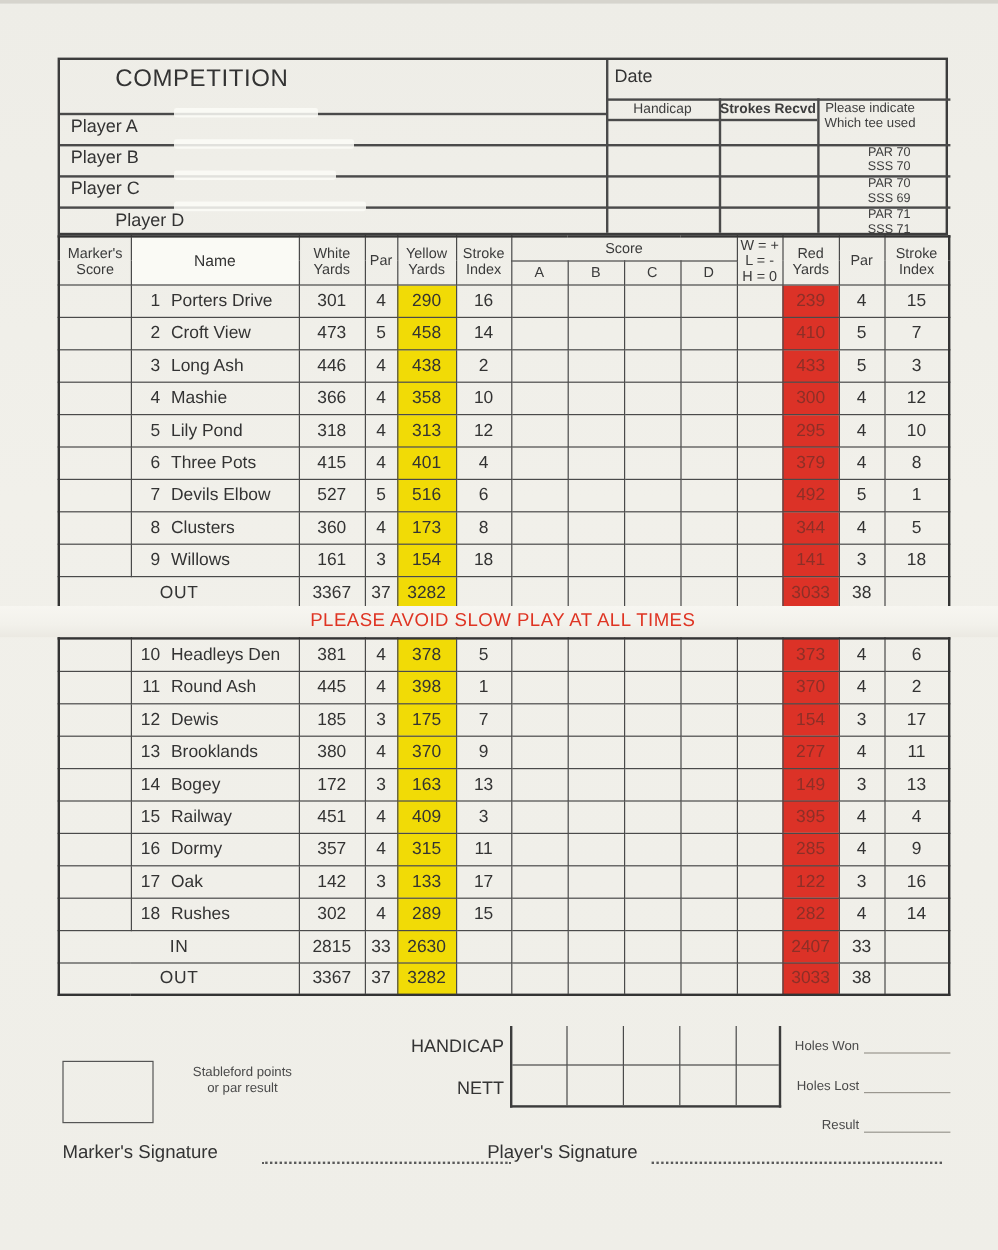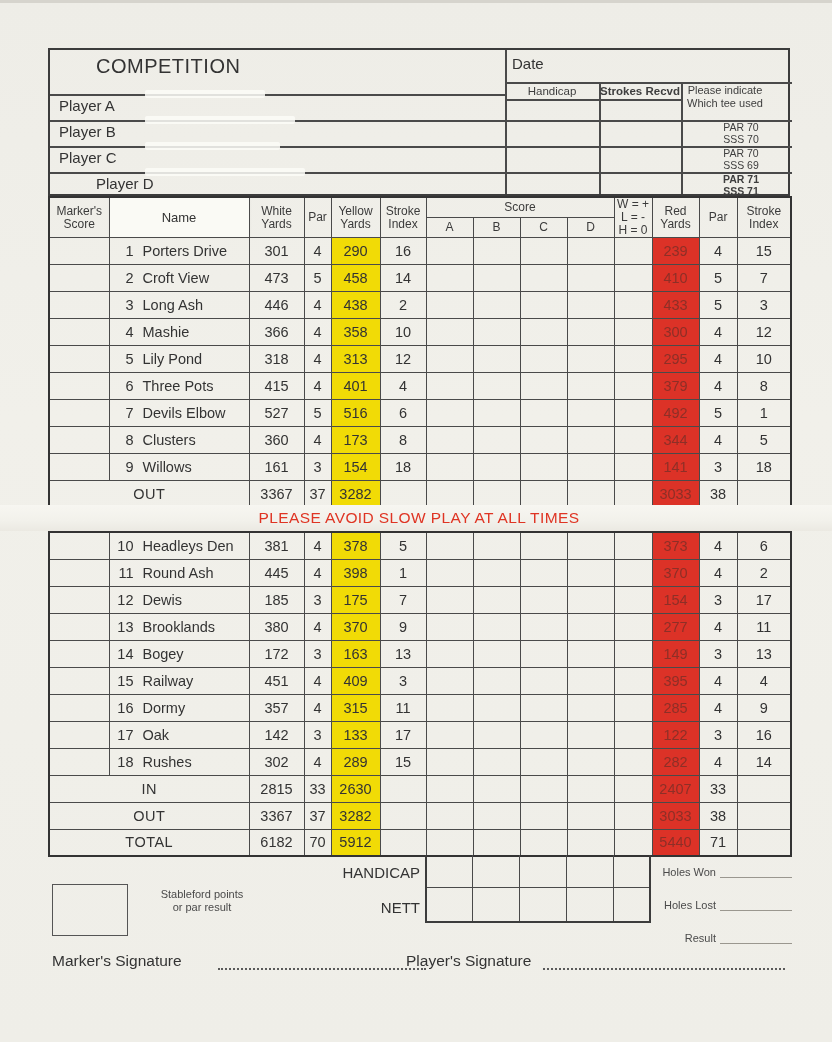--- a/index.html
+++ b/index.html
@@ -91,21 +91,21 @@
 Which tee used</div>
     <div id="player-rows">
         <div class="player-label" style="top: 47px;">Player A</div>
         <div class="player-label" style="top: 73px;">Player B</div>
         <div class="teeval" style="top: 72px; white-space: pre-line;">PAR 70
 SSS 70</div>
         <div class="player-label" style="top: 99px;">Player C</div>
         <div class="teeval" style="top: 98px; white-space: pre-line;">PAR 70
 SSS 69</div>
         <div class="player-label" style="top: 125px; margin-left: 37px;">Player D</div>
-        <div class="teeval" style="top: 124px; white-space: pre-line; font-weight: bold;">PAR 71
+        <div class="teeval" style="top: 124px; white-space: pre-line;">PAR 71
 SSS 71</div>
       </div>
 
     <div class="smudge" style="left:95px;top:40px;width:120px;height:8px;"></div>
     <div class="smudge" style="left:95px;top:66px;width:150px;height:8px;"></div>
     <div class="smudge" style="left:95px;top:92px;width:135px;height:8px;"></div>
     <div class="smudge" style="left:95px;top:118px;width:160px;height:8px;"></div>
   </div>
 
   <table class="card" id="table-front">
@@ -505,35 +505,20 @@
           <td class="c-score"></td>
           <td class="c-score"></td>
           <td class="c-score"></td>
           <td class="c-score"></td>
           <td class="c-score"></td>
           <td class="c-score"></td>
           <td class="c-num r">3033</td>
           <td class="c-num">38</td>
           <td class="c-score"></td>
         </tr>
-        <tr class="total-row">
-          <td class="c-label" colspan="2">TOTAL</td>
-          <td class="c-num">6182</td>
-          <td class="c-num">70</td>
-          <td class="c-num y">5912</td>
-          <td class="c-score"></td>
-          <td class="c-score"></td>
-          <td class="c-score"></td>
-          <td class="c-score"></td>
-          <td class="c-score"></td>
-          <td class="c-score"></td>
-          <td class="c-num r">5440</td>
-          <td class="c-num">71</td>
-          <td class="c-score"></td>
-        </tr>
       </tbody>
   </table>
 
   <div class="hn-grid">
     <div></div>
       <div></div>
       <div></div>
       <div></div>
       <div></div>
     <div></div>

